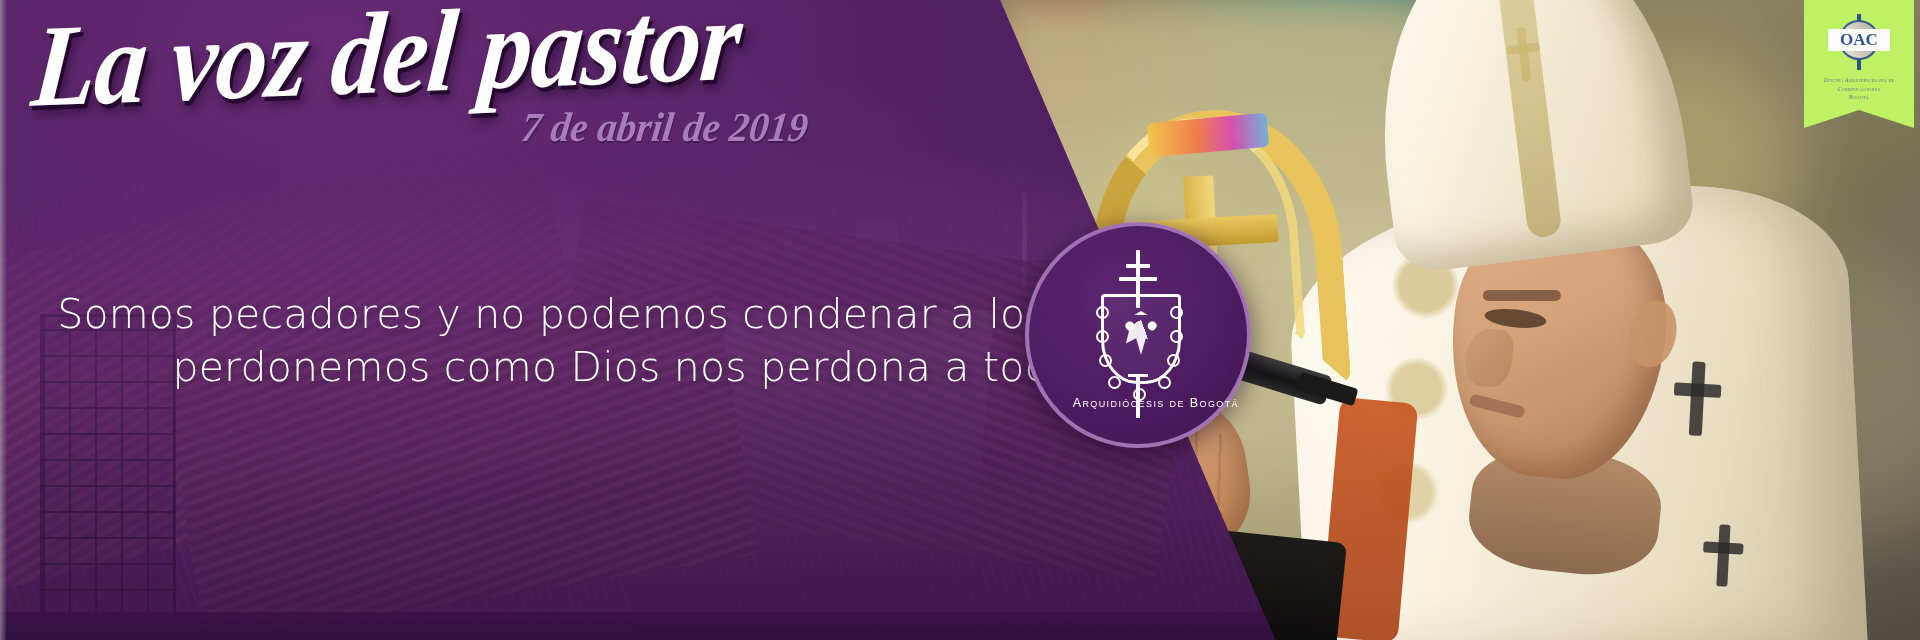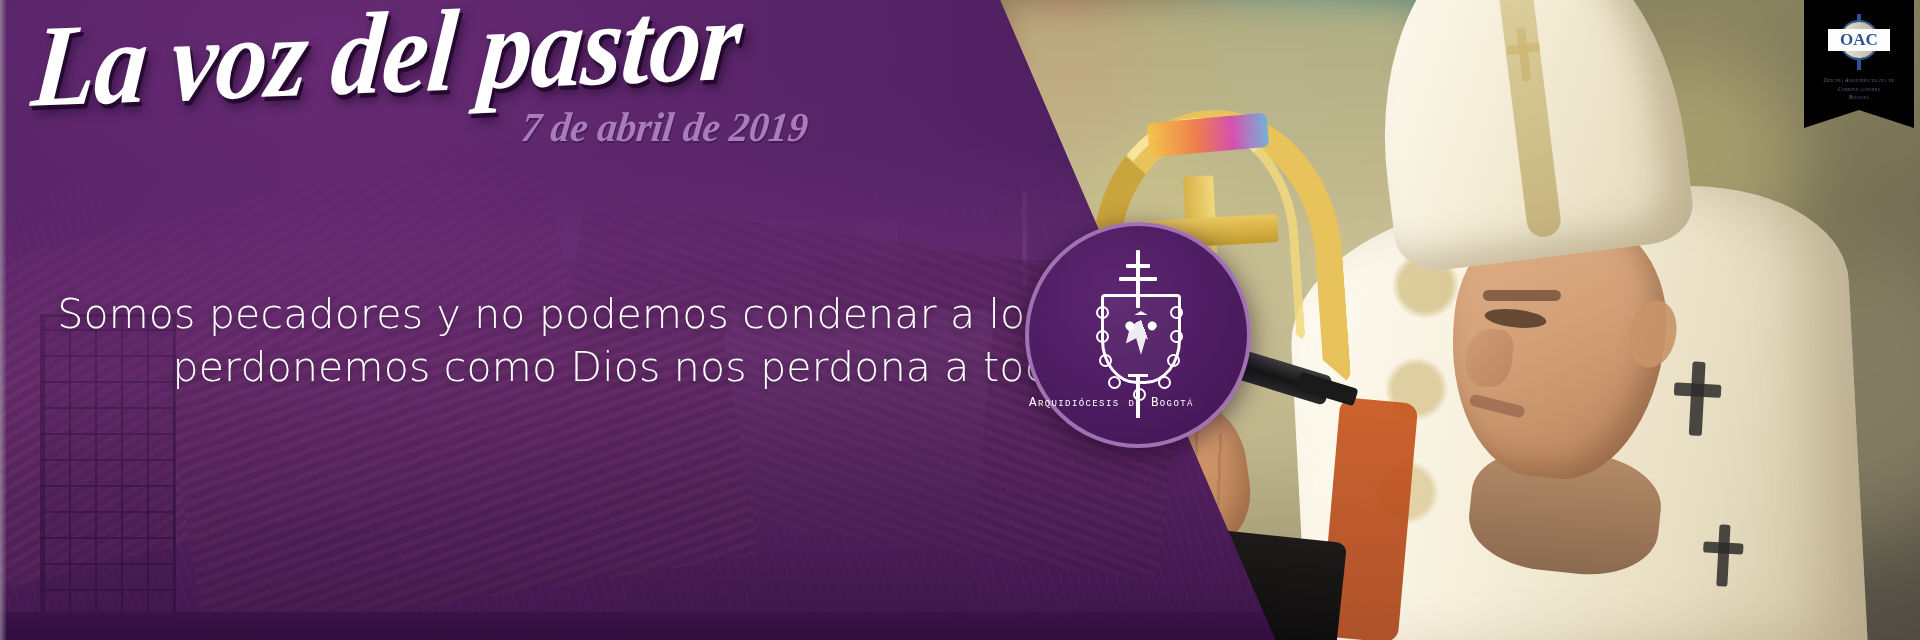--- a/index.html
+++ b/index.html
@@ -335,22 +335,22 @@
       conic-gradient(from 200deg at 50% 20%, rgba(255,255,255,.9) 0 40deg, rgba(255,255,255,0) 40deg 320deg, rgba(255,255,255,.9) 320deg);
     clip-path:polygon(50% 0,72% 12%,96% 30%,80% 46%,88% 74%,62% 62%,50% 100%,38% 62%,12% 74%,20% 46%,4% 30%,28% 12%);
   }
   .seal .sword{
     position:absolute;left:50%;top:124px;margin-left:-2px;width:4px;height:44px;background:#fff;
   }
   .seal .sword:before{content:"";position:absolute;left:-8px;top:0;width:20px;height:3px;background:#fff;}
   .seal .dots{position:absolute;left:50%;top:42px;margin-left:-52px;width:104px;height:92px;}
   .seal .dots b{position:absolute;width:9px;height:9px;border:2px solid #fff;border-radius:50%;display:block;}
   .seal .caption{
-    position:absolute;left:0;right:0;bottom:34px;text-align:left;
-    font-family:Liberation Mono, monospace;
+    position:absolute;left:0;right:8px;bottom:34px;text-align:right;
+    font-family:Liberation Sans, sans-serif;
     font-size:12.5px;letter-spacing:1.4px;color:#fff;
     font-variant:small-caps;white-space:nowrap;
   }
 
   
   .attrib{position:absolute;left:430px;top:526px;width:740px;text-align:center;}
   .attrib .name{
     font-family:"Liberation Serif",serif;
     font-size:42px;color:#fff;letter-spacing:2.4px;white-space:nowrap;
     text-shadow:0 2px 6px rgba(28,8,36,.6);
@@ -360,21 +360,21 @@
     font-family:"DejaVu Sans",sans-serif;
     font-size:21px;color:#fff;font-weight:400;
     transform:scaleX(.93);transform-origin:center;
     white-space:nowrap;
     text-shadow:0 1px 5px rgba(28,8,36,.6);
   }
 
   
   .oac{
     position:absolute;right:6px;top:0;width:110px;height:128px;
-    background:#000000;
+    background:#bef264;
     clip-path:polygon(0 0, 100% 0, 100% 100%, 50% 86%, 0 100%);
     box-shadow:-4px 4px 12px rgba(0,0,0,.3);
   }
   .oac .mark{position:absolute;left:50%;top:14px;margin-left:-31px;width:62px;height:56px;}
   .oac .mark .ring{
     position:absolute;left:11px;top:6px;width:40px;height:40px;
     border:2px solid #33598f;border-radius:50%;box-sizing:border-box;
   }
   .oac .mark .vbar{position:absolute;left:29px;top:0;width:4px;height:56px;background:#2d5490;}
   .oac .mark .hbar{position:absolute;left:0;top:22px;width:62px;height:4px;background:#2d5490;}

